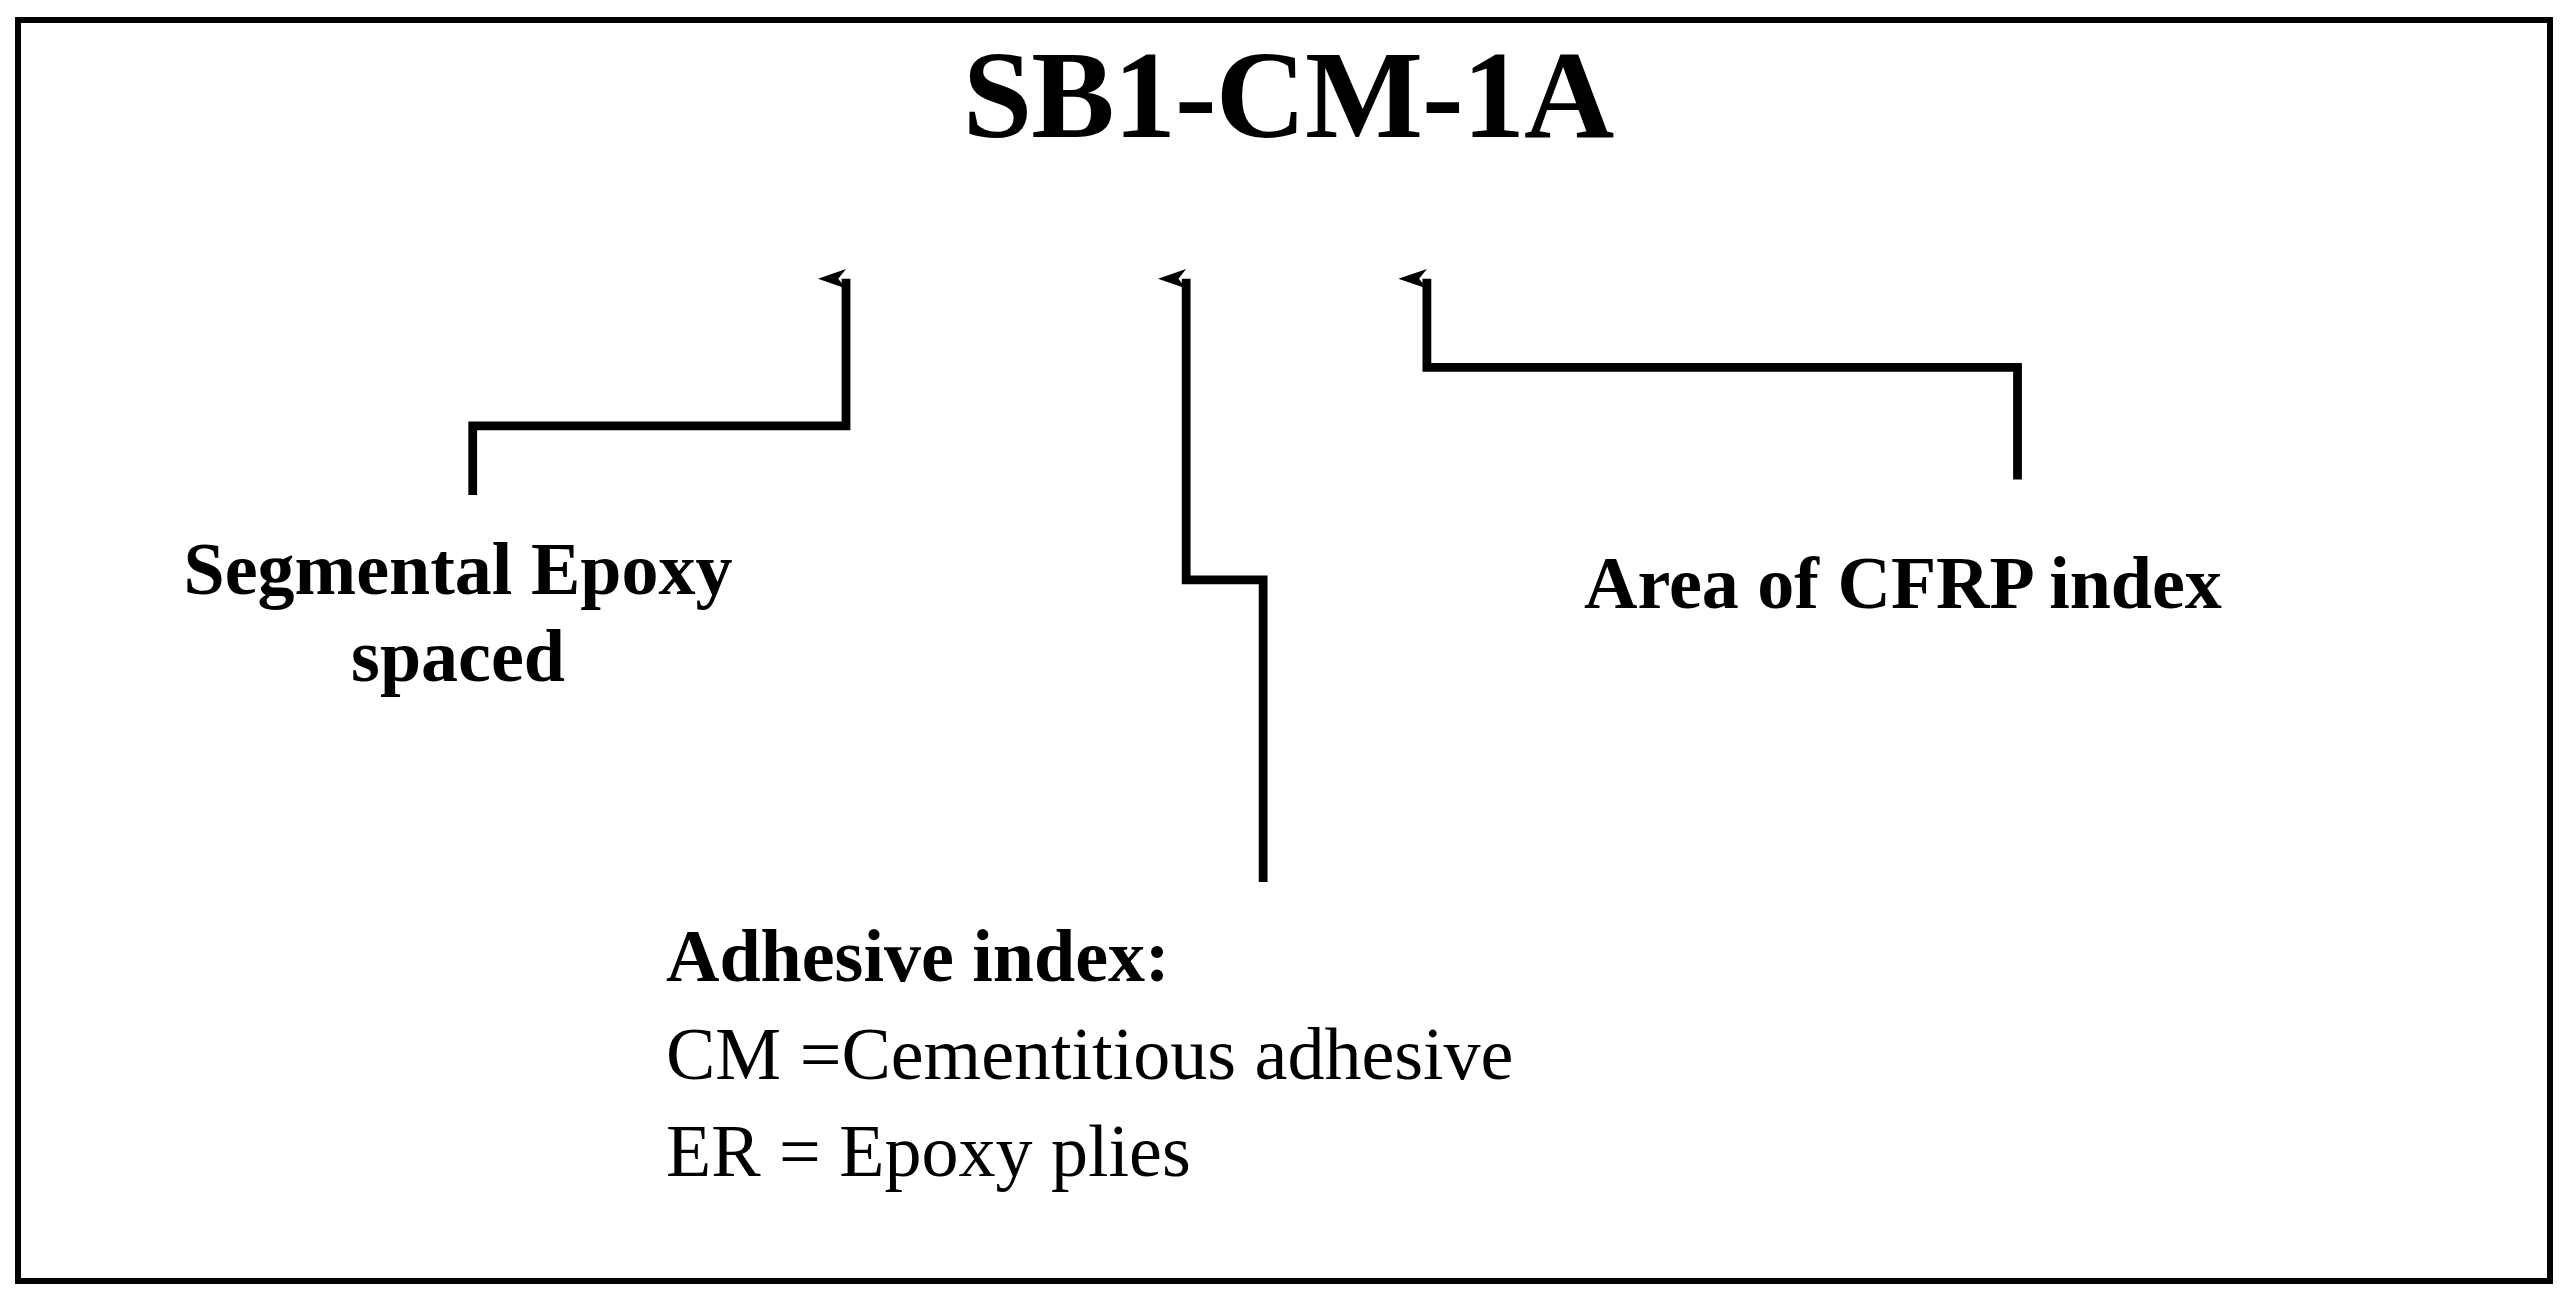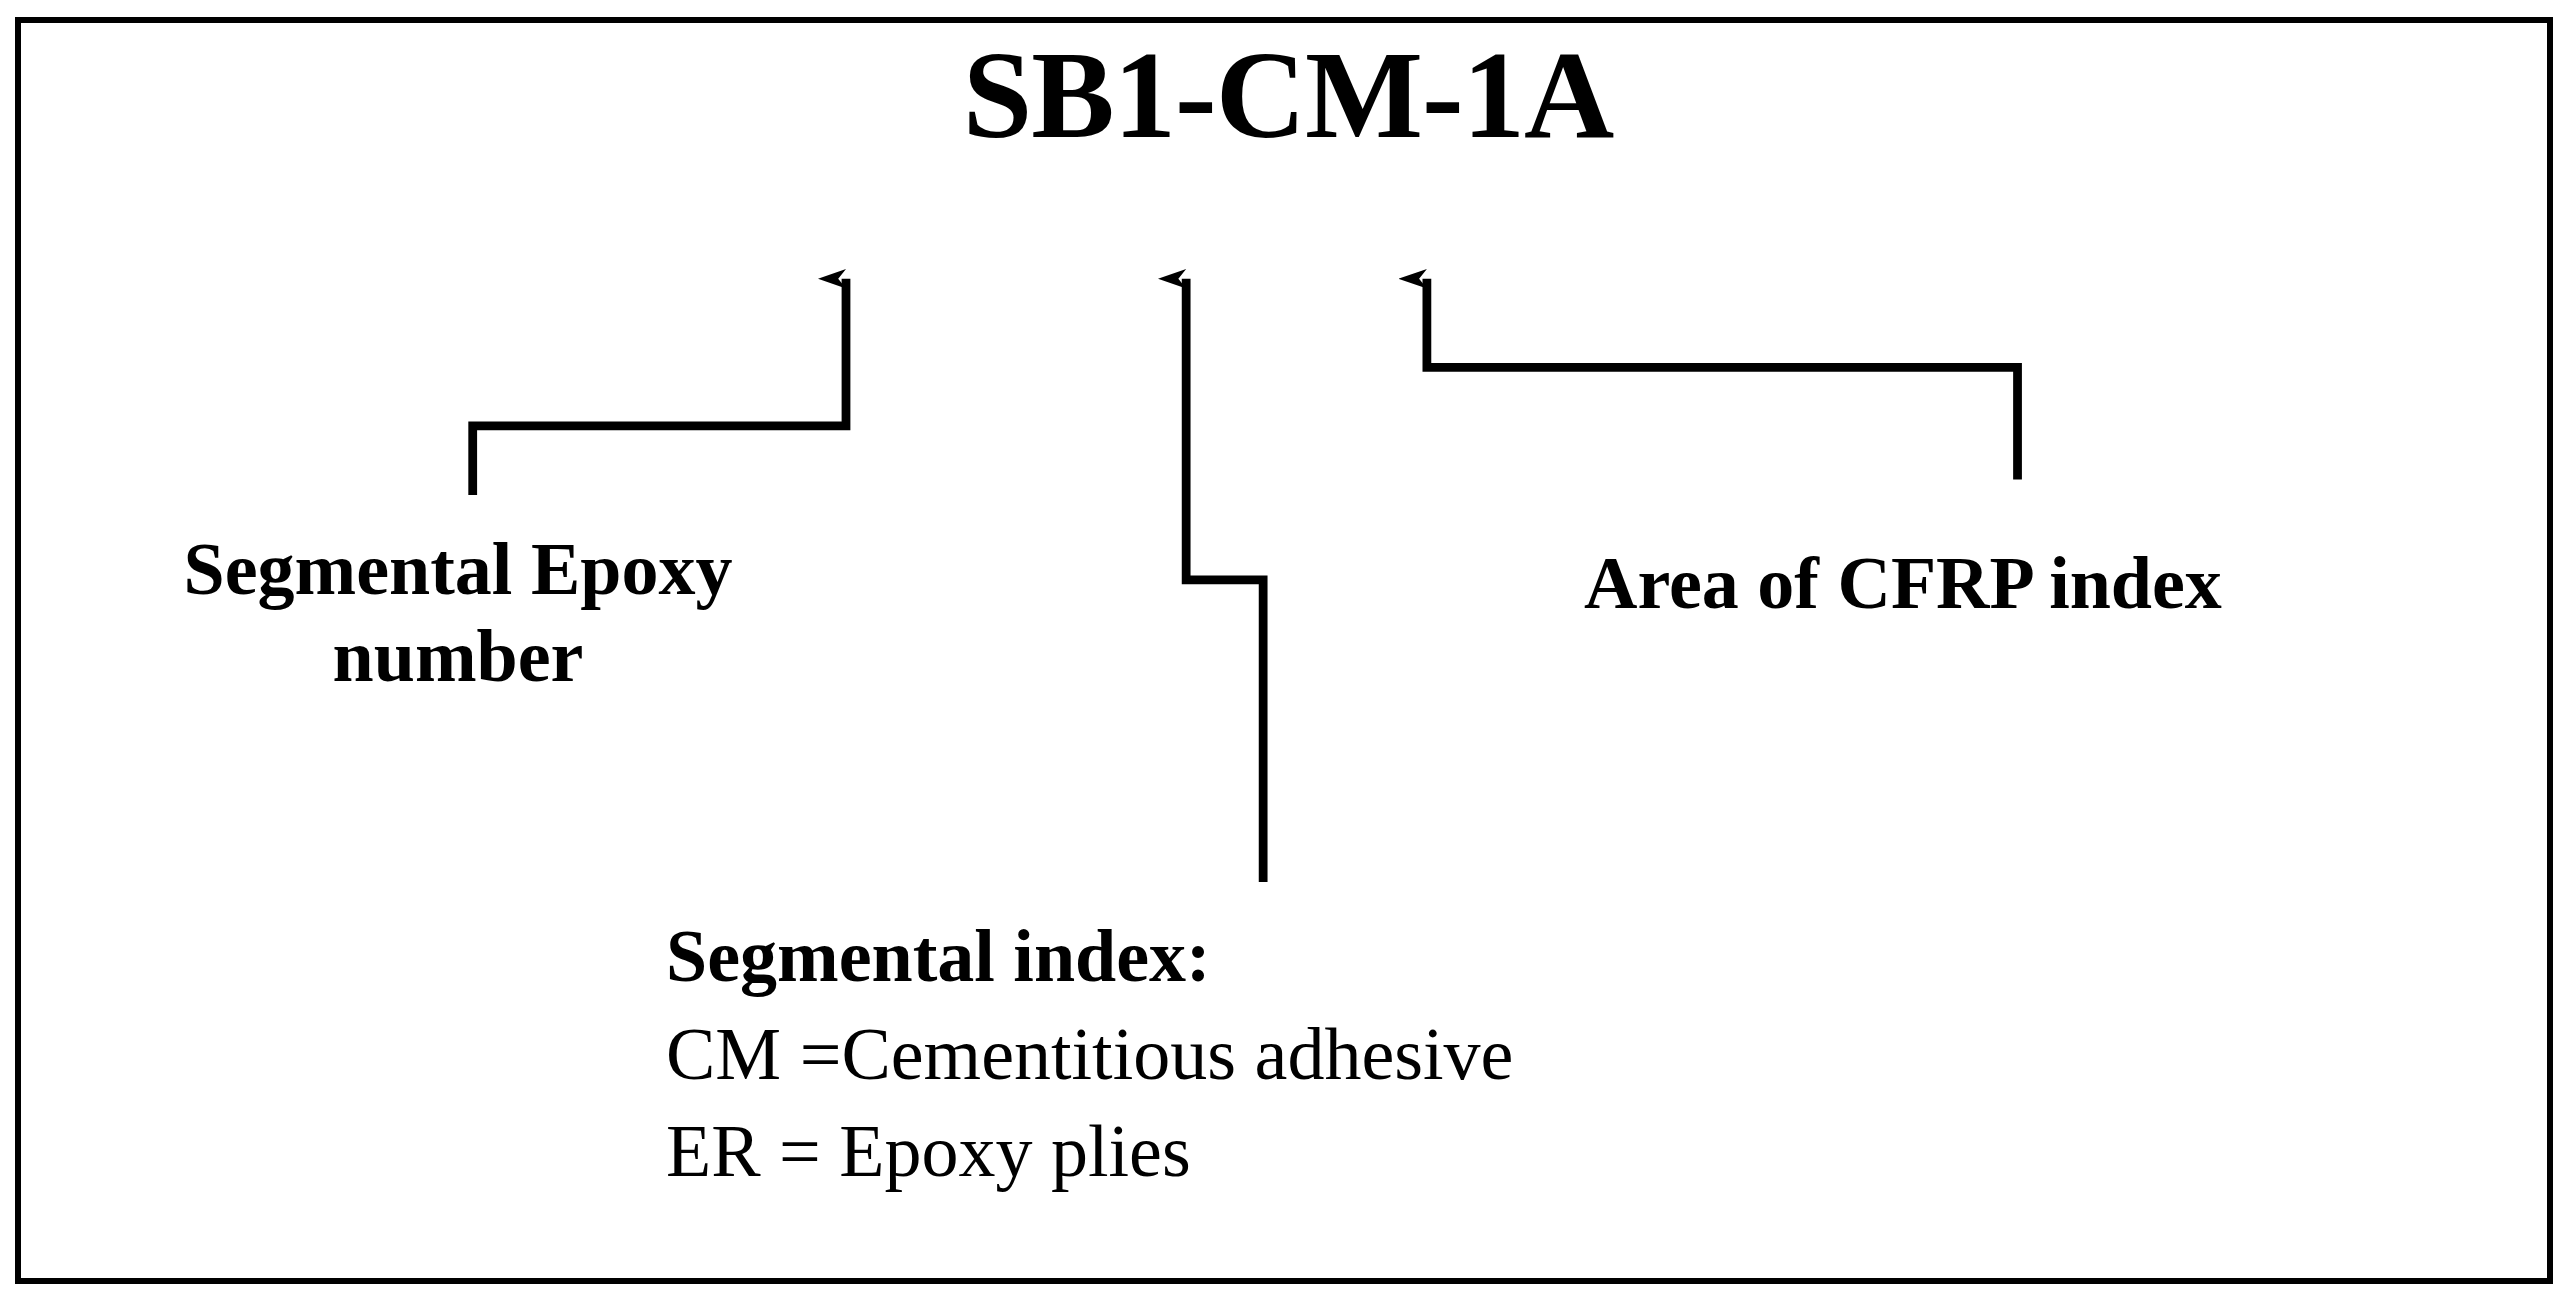--- a/index.html
+++ b/index.html
@@ -109,25 +109,25 @@
       <path d="M1296 905 L1296 595 L1217 595 L1217 286" fill="none" stroke="#000000" stroke-width="9" stroke-linecap="butt" stroke-linejoin="miter" marker-end="url(#barb)"></path>
     </g>
 
     <g>
       <path d="M2070 492 L2070 377 L1464 377 L1464 286" fill="none" stroke="#000000" stroke-width="9" stroke-linecap="butt" stroke-linejoin="miter" marker-end="url(#barb)"></path>
     </g>
   </svg>
 
   <div class="tblock" id="left-label">
     <span class="hdr">Segmental Epoxy</span>
-    <span class="hdr">number</span>
+    <span class="hdr">spaced</span>
   </div>
 
   <div class="tblock" id="mid-label">
-    <span class="hdr">Segmental index:</span>
+    <span class="hdr">Adhesive index:</span>
     <span class="ln">CM =Cementitious adhesive</span>
     <span class="ln">ER = Epoxy plies</span>
   </div>
 
   <div class="tblock" id="right-label">
     <span class="hdr">Area of CFRP index</span>
   </div>
 
 </div>
 

